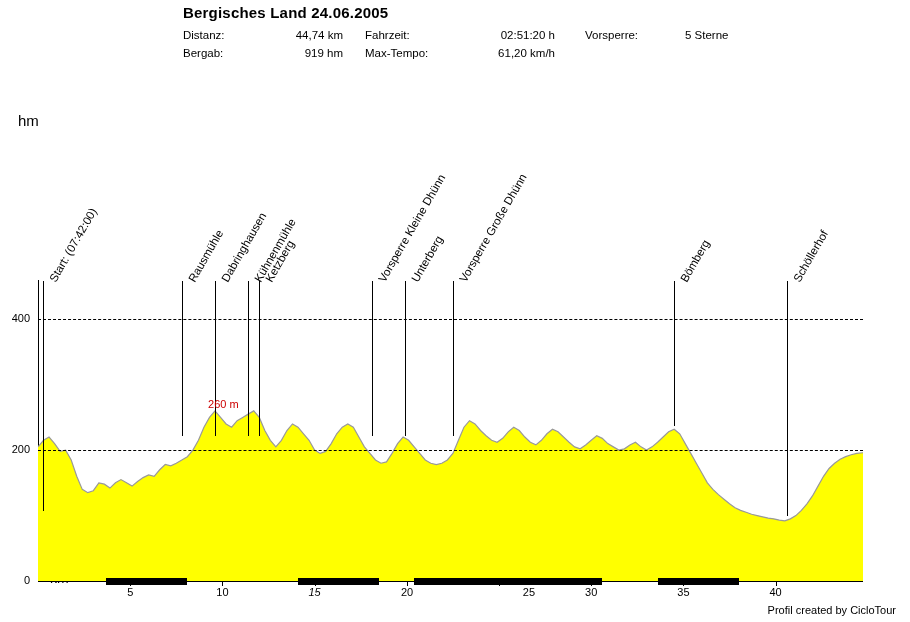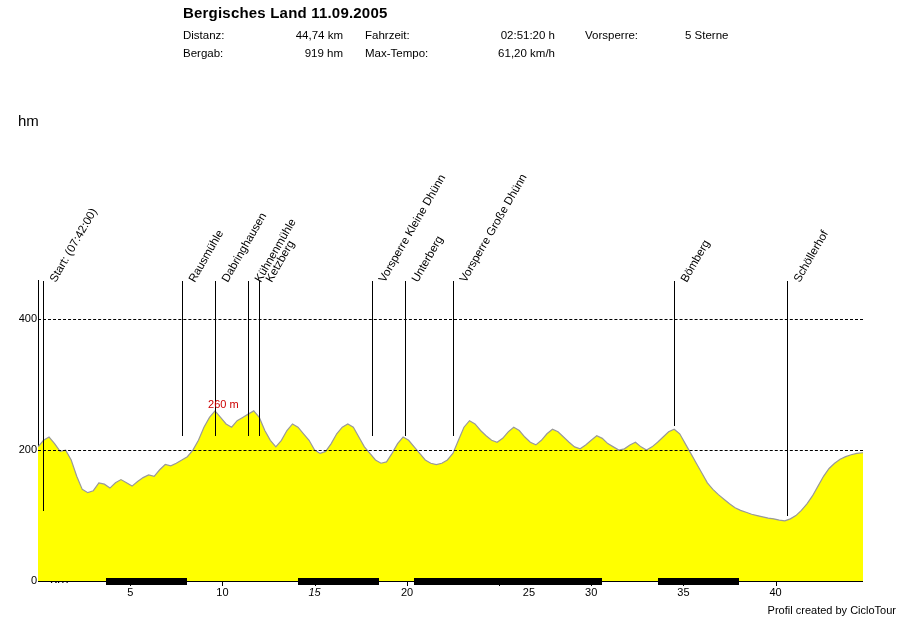--- a/index.html
+++ b/index.html
@@ -47,21 +47,20 @@
     position:absolute;
     left:38px;
     width:825px;height:0;
     border-top:1px dashed #000;
   }
   .ylabel{
     position:absolute;
     font-size:11px;
     text-align:right;
     width:30px;
-    margin-left:7px;
   }
   .hm-label{
     position:absolute;
     left:18px;top:112px;
     font-size:15px;
   }
   .km-label{
     position:absolute;
     left:44px;top:570px;
     font-size:14px;
@@ -108,21 +107,21 @@
     font-size:11px;
   }
   svg.profile{
     position:absolute;
     left:38px;top:280px;
   }
 </style>
 </head>
 <body>
 
-<div class="title">Bergisches Land 11.09.2005</div>
+<div class="title">Bergisches Land 24.06.2005</div>
 
 <div class="meta">
   <table>
     <tbody>
         <tr>
       <td class="c-lbl">Distanz:</td>
       <td class="c-val">44,74 km</td>
       <td class="c-lbl2">Fahrzeit:</td>
       <td class="c-val2">02:51:20 h</td>
       <td class="c-lbl3">Vorsperre:</td>

